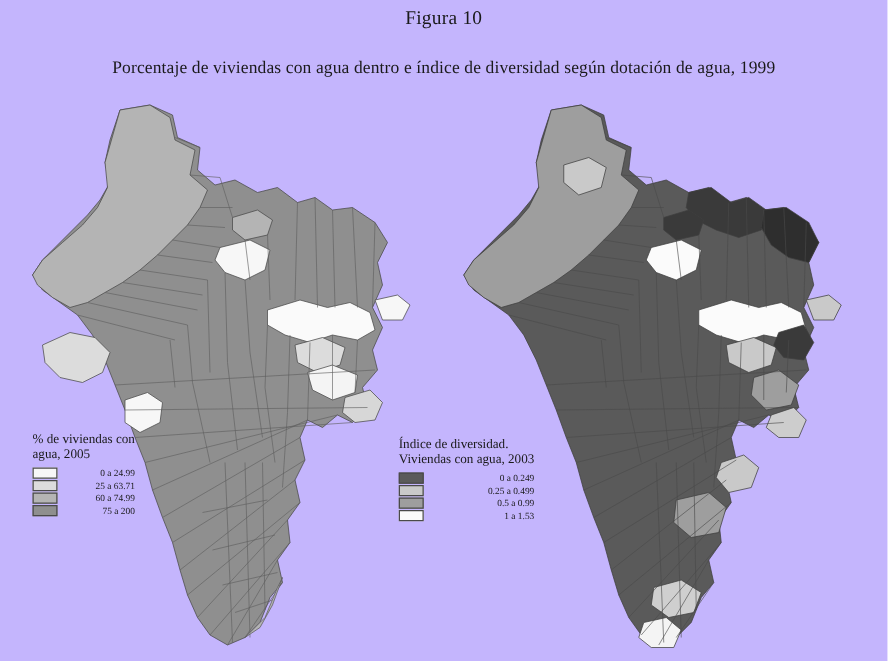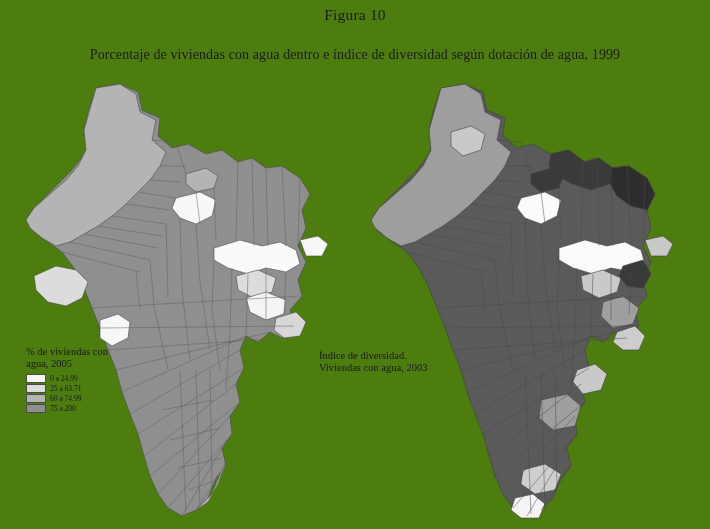--- a/index.html
+++ b/index.html
@@ -4,21 +4,21 @@
 <style>
   html, body {
     margin: 0;
     padding: 0;
     background: #ffffff;
   }
   #page {
     position: relative;
     width: 710px;
     height: 529px;
-    background: #4d7c0f;
+    background: #c4b5fd;
     font-family: "Liberation Serif", serif;
     color: #1a1a1a;
     overflow: hidden;
   }
   .fig-title {
     position: absolute;
     top: 6px;
     left: 0;
     width: 710px;
     text-align: center;
@@ -56,20 +56,21 @@
     margin-bottom: 3px;
     white-space: pre-line;
   }
   .legend-rows {
     display: block;
   }
   .legend-row {
     display: flex;
     align-items: center;
     height: 10px;
+    justify-content: space-between;
   }
   .swatch {
     width: 20px;
     height: 9px;
     border: 0.8px solid #4a4a4a;
     box-sizing: border-box;
     margin-right: 4px;
   }
   .legend-label {
     font-size: 7.5px;
@@ -264,16 +265,34 @@
         <div class="legend-row">
           <span class="swatch" style="background:#8f8f8f"></span>
           <span class="legend-label">75 a 200</span>
         </div>
       </div>
     </div>
 
     <div class="legend" id="legend-right">
       <div class="legend-title">Índice de diversidad.
 Viviendas con agua, 2003</div>
+      <div class="legend-rows">
+        <div class="legend-row">
+          <span class="swatch" style="background:#5a5a5a"></span>
+          <span class="legend-label">0 a 0.249</span>
+        </div>
+        <div class="legend-row">
+          <span class="swatch" style="background:#c9c9c9"></span>
+          <span class="legend-label">0.25 a 0.499</span>
+        </div>
+        <div class="legend-row">
+          <span class="swatch" style="background:#9e9e9e"></span>
+          <span class="legend-label">0.5 a 0.99</span>
+        </div>
+        <div class="legend-row">
+          <span class="swatch" style="background:#fbfbfb"></span>
+          <span class="legend-label">1 a 1.53</span>
+        </div>
+      </div>
     </div>
 
   </div>
 </div>
 
 </body></html>

